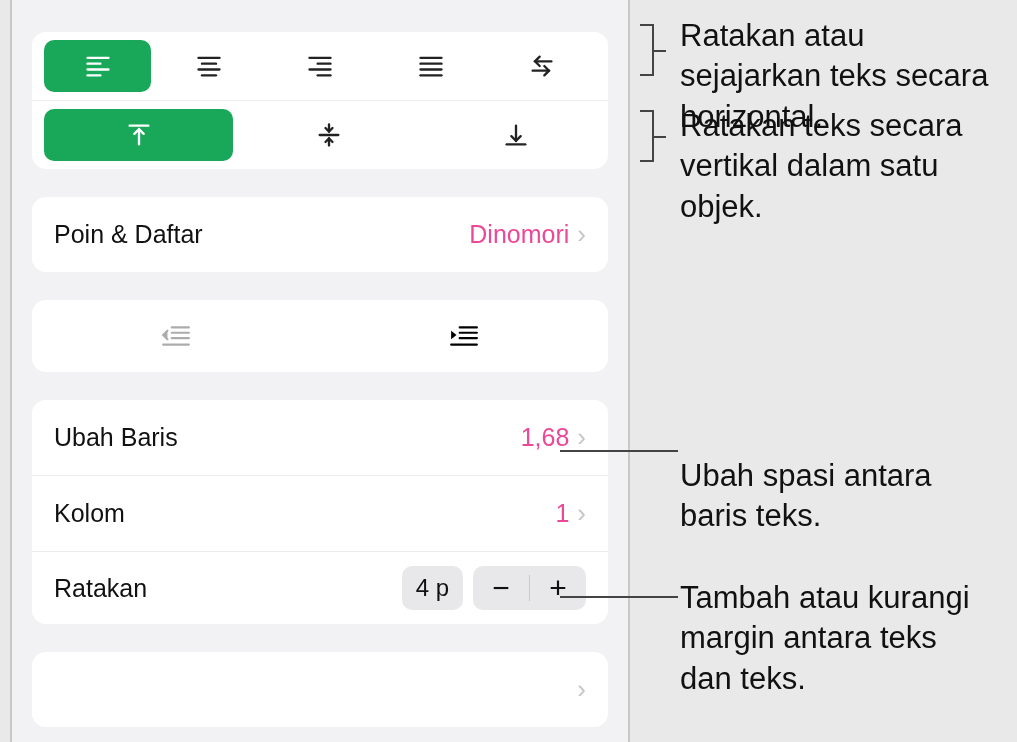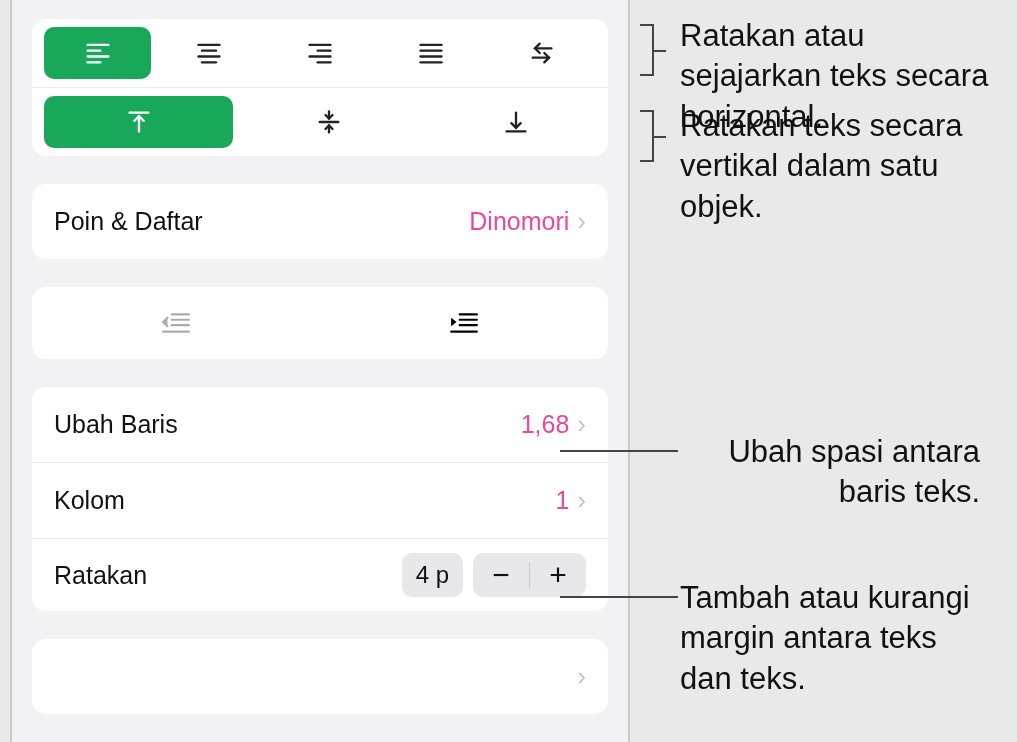--- a/index.html
+++ b/index.html
@@ -13,21 +13,21 @@
     }
     .panel-wrap {
       position: absolute;
       left: 10px;
       top: 0;
       width: 620px;
       height: 742px;
       background: #f2f2f4;
       border-left: 2px solid #c9c9c9;
       border-right: 2px solid #c9c9c9;
-      padding: 19px 20px;
+      padding: 32px 20px;
     }
     .align-row {
       background: #fff;
       border-radius: 14px;
       display: flex;
       align-items: center;
       padding: 8px 10px;
       margin-bottom: 12px;
     }
     .align-row.first{border-bottom-left-radius:0;border-bottom-right-radius:0;margin-bottom:0;border-bottom:1px solid #eee;}
@@ -261,17 +261,17 @@
 </div>
 
 <div class="callouts">
   <div class="bracket" style="left:0px;top:24px;height:52px;"></div>
   <div class="callout" style="left:40px;top:16px;width:320px;">Ratakan atau sejajarkan teks secara horizontal.</div>
 
   <div class="bracket" style="left:0px;top:110px;height:52px;"></div>
   <div class="callout" style="left:40px;top:106px;width:320px;">Ratakan teks secara vertikal dalam satu objek.</div>
 
   <div class="callout-line" style="left:-80px;top:450px;width:118px;"></div>
-  <div class="callout" style="left:40px;top:432px;width:300px;text-align:right;">Ubah spasi antara baris teks.</div>
+  <div class="callout" style="left:40px;top:456px;width:300px;">Ubah spasi antara baris teks.</div>
 
   <div class="callout-line" style="left:-80px;top:596px;width:118px;"></div>
   <div class="callout" style="left:40px;top:578px;width:300px;">Tambah atau kurangi margin antara teks dan teks.</div>
 </div>
 
 </body></html>

